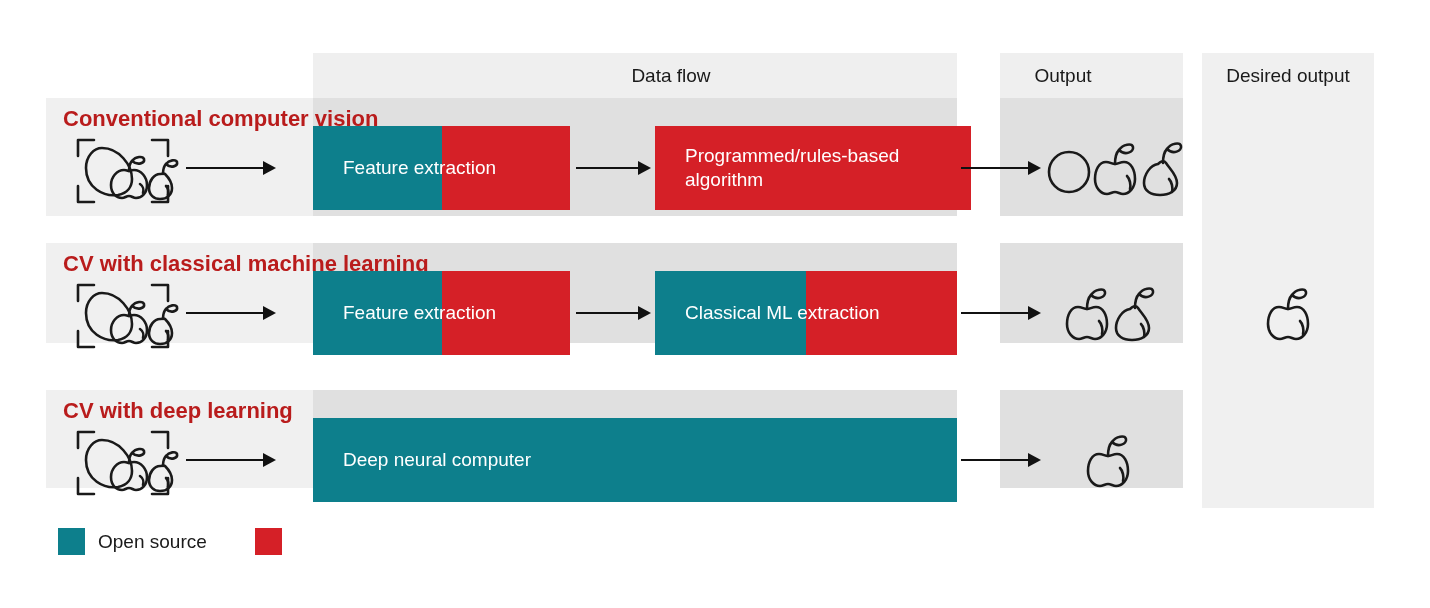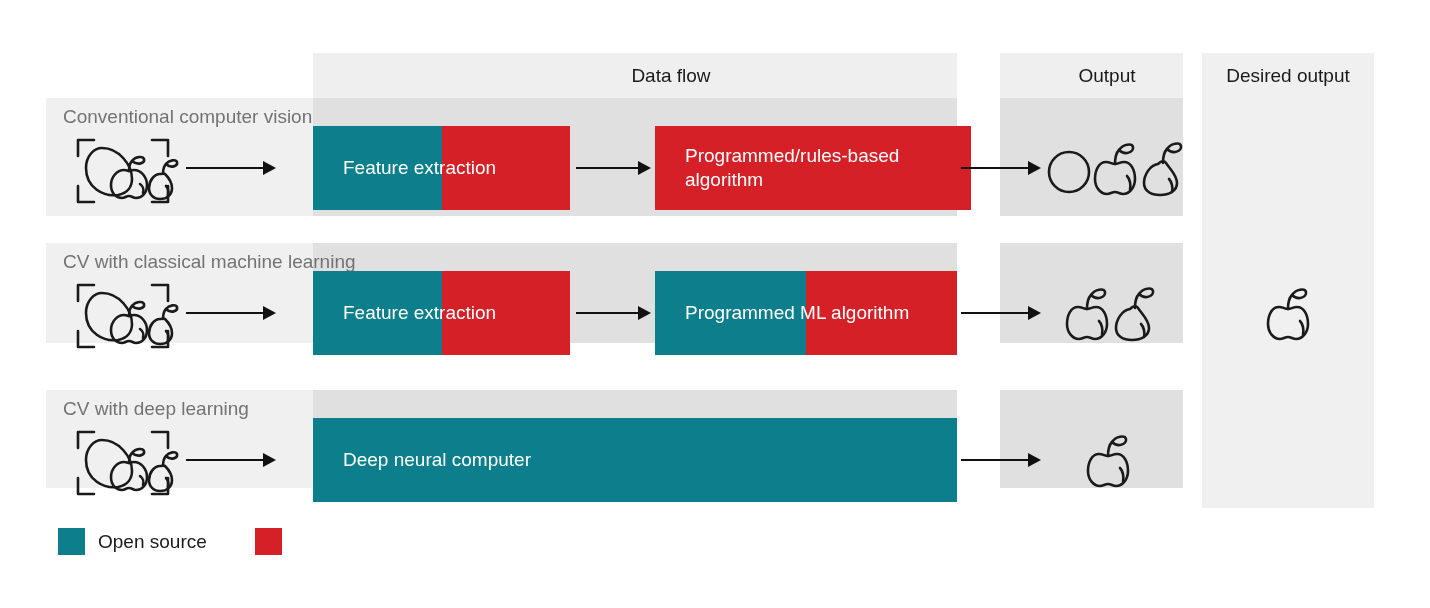--- a/index.html
+++ b/index.html
@@ -36,21 +36,21 @@
 
   .col-head {
     position: absolute;
     z-index: 3;
     font-size: 19px;
     color: #1a1a1a;
     text-align: center;
     top: 65px;
   }
   .col-head-dataflow { left: 313px; width: 716px; }
-  .col-head-output   { left: 1000px; width: 214px; }
+  .col-head-output   { left: 956px; width: 214px; }
   .col-head-desired  { left: 1202px; width: 172px; }
 
   
   .row {
     position: absolute;
     left: 46px;
     width: 1137px;
     z-index: 1;
   }
   .row-left-band {
@@ -72,24 +72,25 @@
     left: 954px; top: 0;
     width: 183px;
     height: 100%;
     background: #e0e0e0;
   }
 
   .row-title {
     position: absolute;
     left: 17px;
     top: 8px;
-    font-size: 19px;
-    color: #737373;
+    font-size: 22px;
+    color: #b91c1c;
     white-space: nowrap;
     z-index: 4;
+    font-weight: bold;
   }
 
   .input-icon {
     position: absolute;
     left: 18px;
     z-index: 4;
   }
 
   
   .block {
@@ -289,21 +290,21 @@
   </div>
 
   <div class="arrow" style="left:530px; top:63px; width:75px;">
     <div class="shaft"></div>
       <div class="head"></div>
   </div>
 
   <div class="block" style="left:609px; top:28px; width:302px; height:84px;">
     <div class="seg seg-teal" style="left:0; width:50%;"></div>
     <div class="seg seg-red" style="left:50%; width:50%;"></div>
-    <div class="block-label">Programmed ML algorithm</div>
+    <div class="block-label">Classical ML extraction</div>
   </div>
 
   <div class="arrow" style="left:915px; top:63px; width:80px;">
     <div class="shaft"></div>
       <div class="head"></div>
   </div>
 
   <div class="out-icons" style="left:1018px; top:40px;">
     <svg width="46" height="60" viewBox="0 0 46 60" fill="none" stroke="#1a1a1a" stroke-width="2.6" stroke-linecap="round" stroke-linejoin="round">
       <path d="M14 24 C7 24, 3 32, 3 41 C3 50, 9 56, 15 56 C18 56, 20 54, 23 54 C26 54, 28 56, 31 56 C37 56, 43 50, 43 41 C43 32, 39 24, 32 24 C28 24, 26 26, 23 26 C20 26, 18 24, 14 24 Z"></path>

